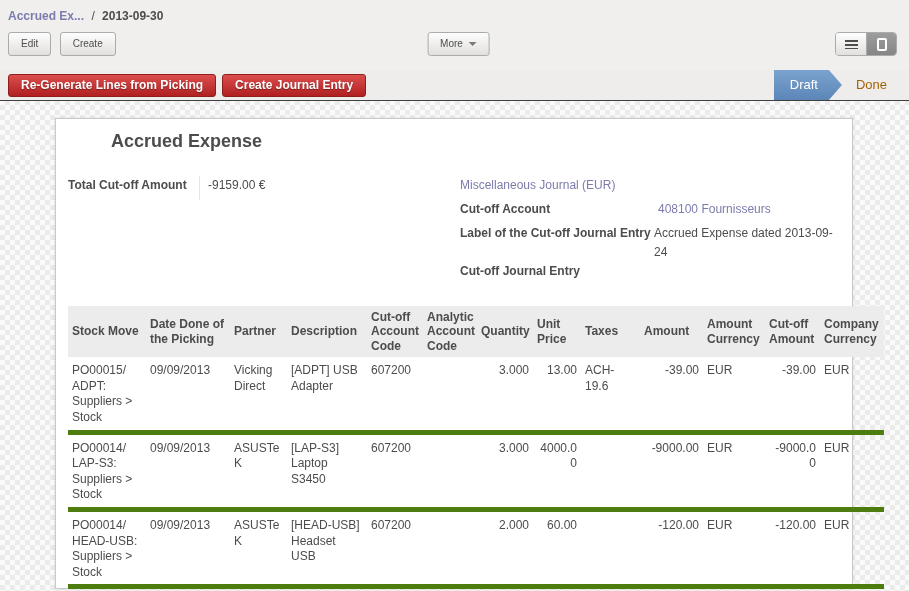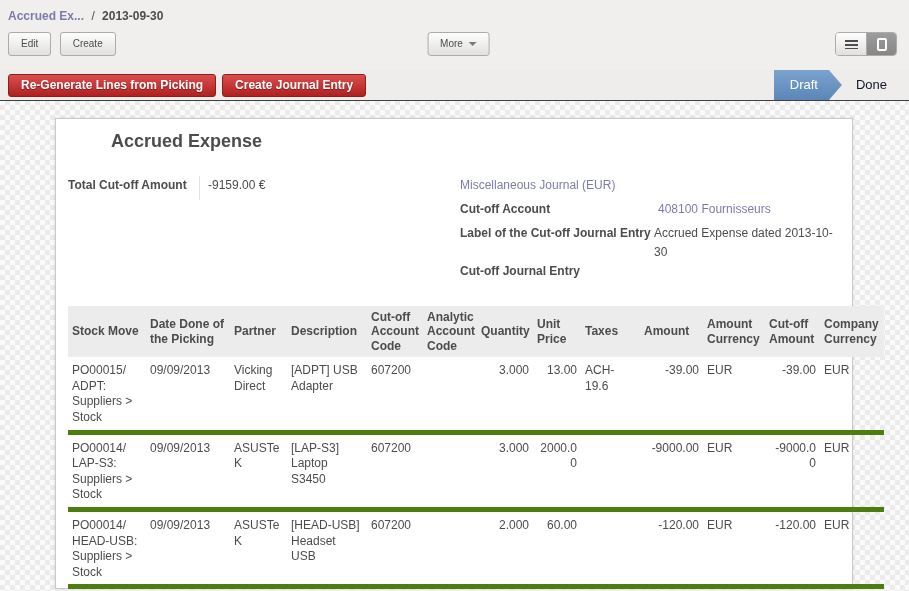--- a/index.html
+++ b/index.html
@@ -42,21 +42,21 @@
 
   
   .status-strip { height:31px; background:#efedec; border-bottom:1px solid #404040;
     display:flex; align-items:center; padding-left:8px; position:relative; }
   .btn-danger {
     height:23px; line-height:21px; padding:0 12px; margin-right:6px;
     font-size:12px; font-weight:bold; color:#fff; text-shadow:0 1px 1px rgba(0,0,0,.35);
     background:linear-gradient(#dc4e4e,#b02020); border:1px solid #8a1f1c; border-radius:3px; cursor:pointer;
   }
   .statusbar { position:absolute; right:8px; top:0; height:30px; display:flex; }
-  .status-step { line-height:30px; font-size:13px; color:#0f172a; padding:0 14px; }
+  .status-step { line-height:30px; font-size:13px; color:#a16207; padding:0 14px; }
   .status-step.active {
     color:#fff; background:linear-gradient(#7ba3cf,#5c86b8);
     padding:0 24px 0 16px;
     clip-path:polygon(0 0, calc(100% - 13px) 0, 100% 50%, calc(100% - 13px) 100%, 0 100%);
   }
 
   
   .content { position:relative; height:489px; }
   .sheet {
     position:absolute; left:55px; top:17px; width:798px; height:471px;
@@ -136,21 +136,21 @@
       <div class="group-right">
           <div class="field-row">
             <div class="field-value link">Miscellaneous Journal (EUR)</div>
           </div>
           <div class="field-row">
             <label class="field-label">Cut-off Account</label>
             <div class="field-value link">408100 Fournisseurs</div>
           </div>
           <div class="field-row">
             <label class="field-label">Label of the Cut-off Journal Entry</label>
-            <div class="field-value">Accrued Expense dated 2013-10-30</div>
+            <div class="field-value">Accrued Expense dated 2013-09-24</div>
           </div>
           <div class="field-row">
             <label class="field-label">Cut-off Journal Entry</label>
             <div class="field-value"></div>
           </div>
         </div>
     </div>
     <table class="lines">
       <colgroup>
           <col style="width: 78px;">
@@ -201,21 +201,21 @@
             <td>EUR</td>
           </tr>
           <tr>
             <td>PO00014/​LAP-S3: Suppliers &gt; Stock</td>
             <td>09/09/2013</td>
             <td>ASUSTeK</td>
             <td>[LAP-S3] Laptop S3450</td>
             <td>607200</td>
             <td></td>
             <td class="al-right">3.000</td>
-            <td class="al-right">2000.00</td>
+            <td class="al-right">4000.00</td>
             <td></td>
             <td class="al-right">-9000.00</td>
             <td>EUR</td>
             <td class="al-right">-9000.00</td>
             <td>EUR</td>
           </tr>
           <tr>
             <td>PO00014/​HEAD-USB: Suppliers &gt; Stock</td>
             <td>09/09/2013</td>
             <td>ASUSTeK</td>

